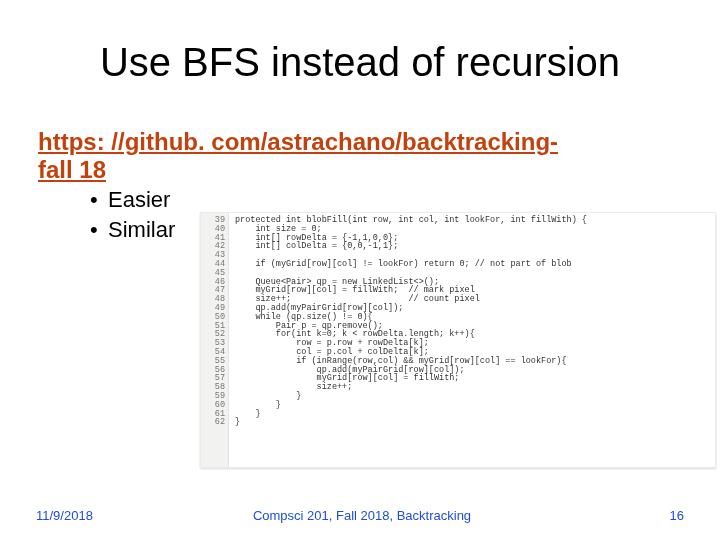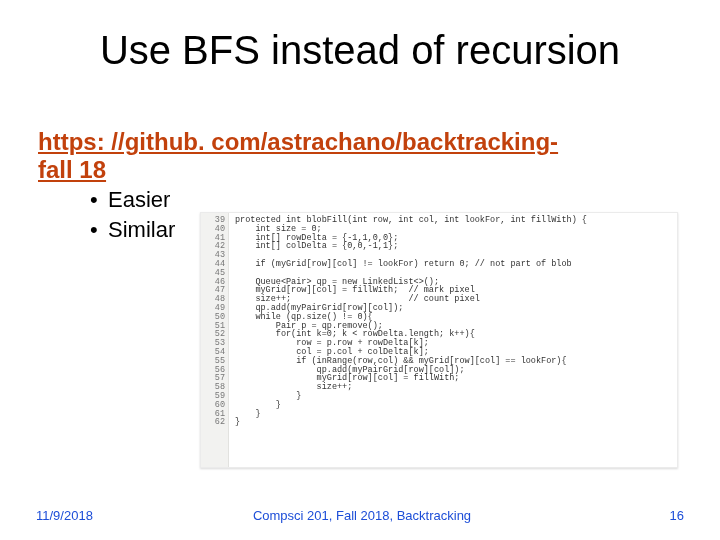--- a/index.html
+++ b/index.html
@@ -1,33 +1,33 @@
 <!DOCTYPE html>
 <html><head>
 <meta charset="utf-8">
 <style>
   * { margin: 0; padding: 0; box-sizing: border-box; }
   html, body { width: 720px; height: 540px; background: #fff; font-family: Arial, Helvetica, sans-serif; color: #000; }
   .slide { position: relative; width: 720px; height: 540px; }
-  .title { position: absolute; top: 28px; left: 0; right: 0; text-align: center; font-size: 40px; font-weight: 400; }
+  .title { position: absolute; top: 40px; left: 0; right: 0; text-align: center; font-size: 40px; font-weight: 400; }
   .body { position: absolute; top: 128px; left: 38px; right: 38px; }
   .link { font-size: 24px; font-weight: 700; color: #c2410c; text-decoration: underline; line-height: 1.15; }
   .b1 { font-size: 24px; font-weight: 700; margin-top: 4px; }
   .bullet-dot { display: inline-block; width: 18px; }
   .sub { font-size: 22px; font-weight: 400; margin-left: 52px; margin-top: 4px; }
   .sub .bullet-dot { width: 18px; }
   .footer { position: absolute; bottom: 14px; left: 0; right: 0; height: 18px; font-size: 13px; color: #1d4ed8; }
   .footer .date { position: absolute; left: 36px; }
   .footer .mid  { position: absolute; left: 4px; right: 0; text-align: center; }
   .footer .num  { position: absolute; right: 36px; margin-left: 25px; }
   .codebox {
     position: absolute;
     top: 212px;
     left: 200px;
-    width: 478px;
+    width: 516px;
     height: 256px;
     border: 1px solid rgba(0,0,0,0.08);
     background: #fff;
     box-shadow: 0 1px 2px rgba(0,0,0,0.15);
   }
   .gutter {
     position: absolute; left: 0; top: 0; bottom: 0; width: 28px;
     background: #f2f2f0;
     border-right: 1px solid #e2e2df;
     font-family: "Courier New", monospace;

